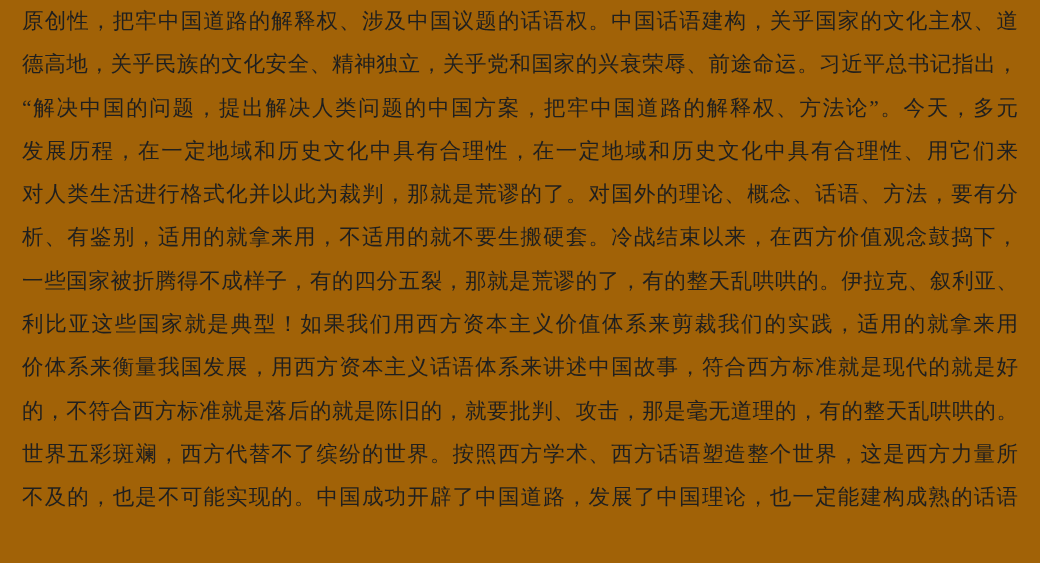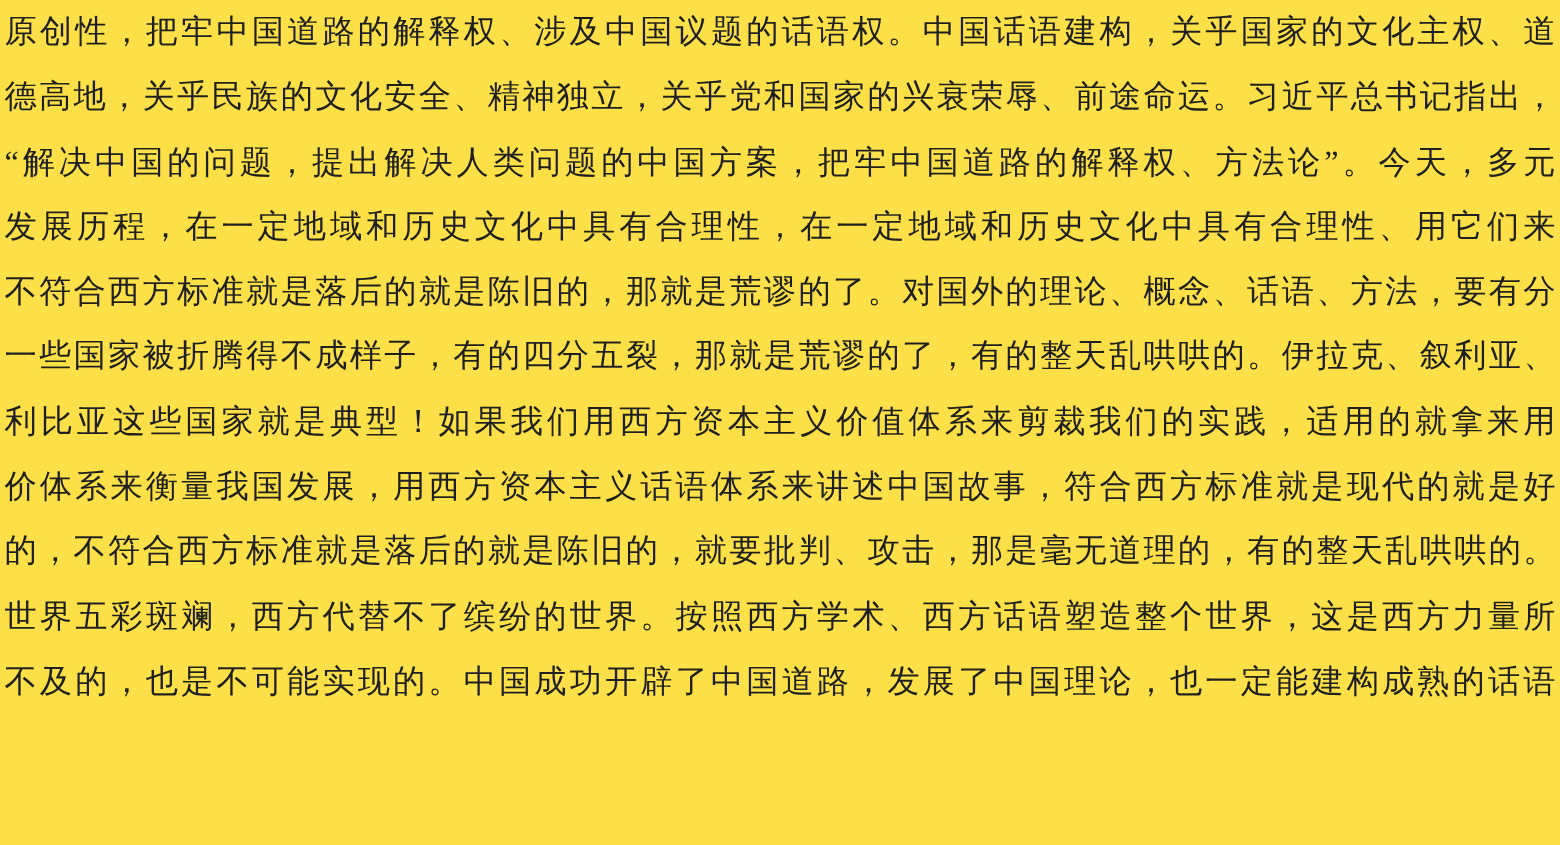--- a/index.html
+++ b/index.html
@@ -3,24 +3,24 @@
 <meta charset="utf-8">
 <style>
   html, body {
     margin: 0;
     padding: 0;
     background: #ffffff;
   }
   .page {
     width: 1040px;
     height: 563px;
-    background: #fde047;
+    background: #a16207;
     overflow: hidden;
     box-sizing: border-box;
-    padding: 0 3px;
+    padding: 0 22px;
   }
   .text-line {
     font-family: "Liberation Serif", "DejaVu Serif", serif;
     font-size: 21.5px;
     line-height: 43.3px;
     height: 43.3px;
     color: #1f1f1f;
     white-space: nowrap;
     text-align: justify;
     text-align-last: justify;
@@ -30,20 +30,21 @@
   }
 </style>
 </head>
 <body>
 
 <div class="page">
   <div class="text-line">原创性，把牢中国道路的解释权、涉及中国议题的话语权。中国话语建构，关乎国家的文化主权、道</div>
   <div class="text-line">德高地，关乎民族的文化安全、精神独立，关乎党和国家的兴衰荣辱、前途命运。习近平总书记指出，</div>
   <div class="text-line">“解决中国的问题，提出解决人类问题的中国方案，把牢中国道路的解释权、方法论”。今天，多元</div>
   <div class="text-line">发展历程，在一定地域和历史文化中具有合理性，在一定地域和历史文化中具有合理性、用它们来</div>
-  <div class="text-line">不符合西方标准就是落后的就是陈旧的，那就是荒谬的了。对国外的理论、概念、话语、方法，要有分</div>
+  <div class="text-line">对人类生活进行格式化并以此为裁判，那就是荒谬的了。对国外的理论、概念、话语、方法，要有分</div>
+  <div class="text-line">析、有鉴别，适用的就拿来用，不适用的就不要生搬硬套。冷战结束以来，在西方价值观念鼓捣下，</div>
   <div class="text-line">一些国家被折腾得不成样子，有的四分五裂，那就是荒谬的了，有的整天乱哄哄的。伊拉克、叙利亚、</div>
   <div class="text-line">利比亚这些国家就是典型！如果我们用西方资本主义价值体系来剪裁我们的实践，适用的就拿来用</div>
   <div class="text-line">价体系来衡量我国发展，用西方资本主义话语体系来讲述中国故事，符合西方标准就是现代的就是好</div>
   <div class="text-line">的，不符合西方标准就是落后的就是陈旧的，就要批判、攻击，那是毫无道理的，有的整天乱哄哄的。</div>
   <div class="text-line">世界五彩斑斓，西方代替不了缤纷的世界。按照西方学术、西方话语塑造整个世界，这是西方力量所</div>
   <div class="text-line">不及的，也是不可能实现的。中国成功开辟了中国道路，发展了中国理论，也一定能建构成熟的话语</div>
 </div>
 
 </body></html>

